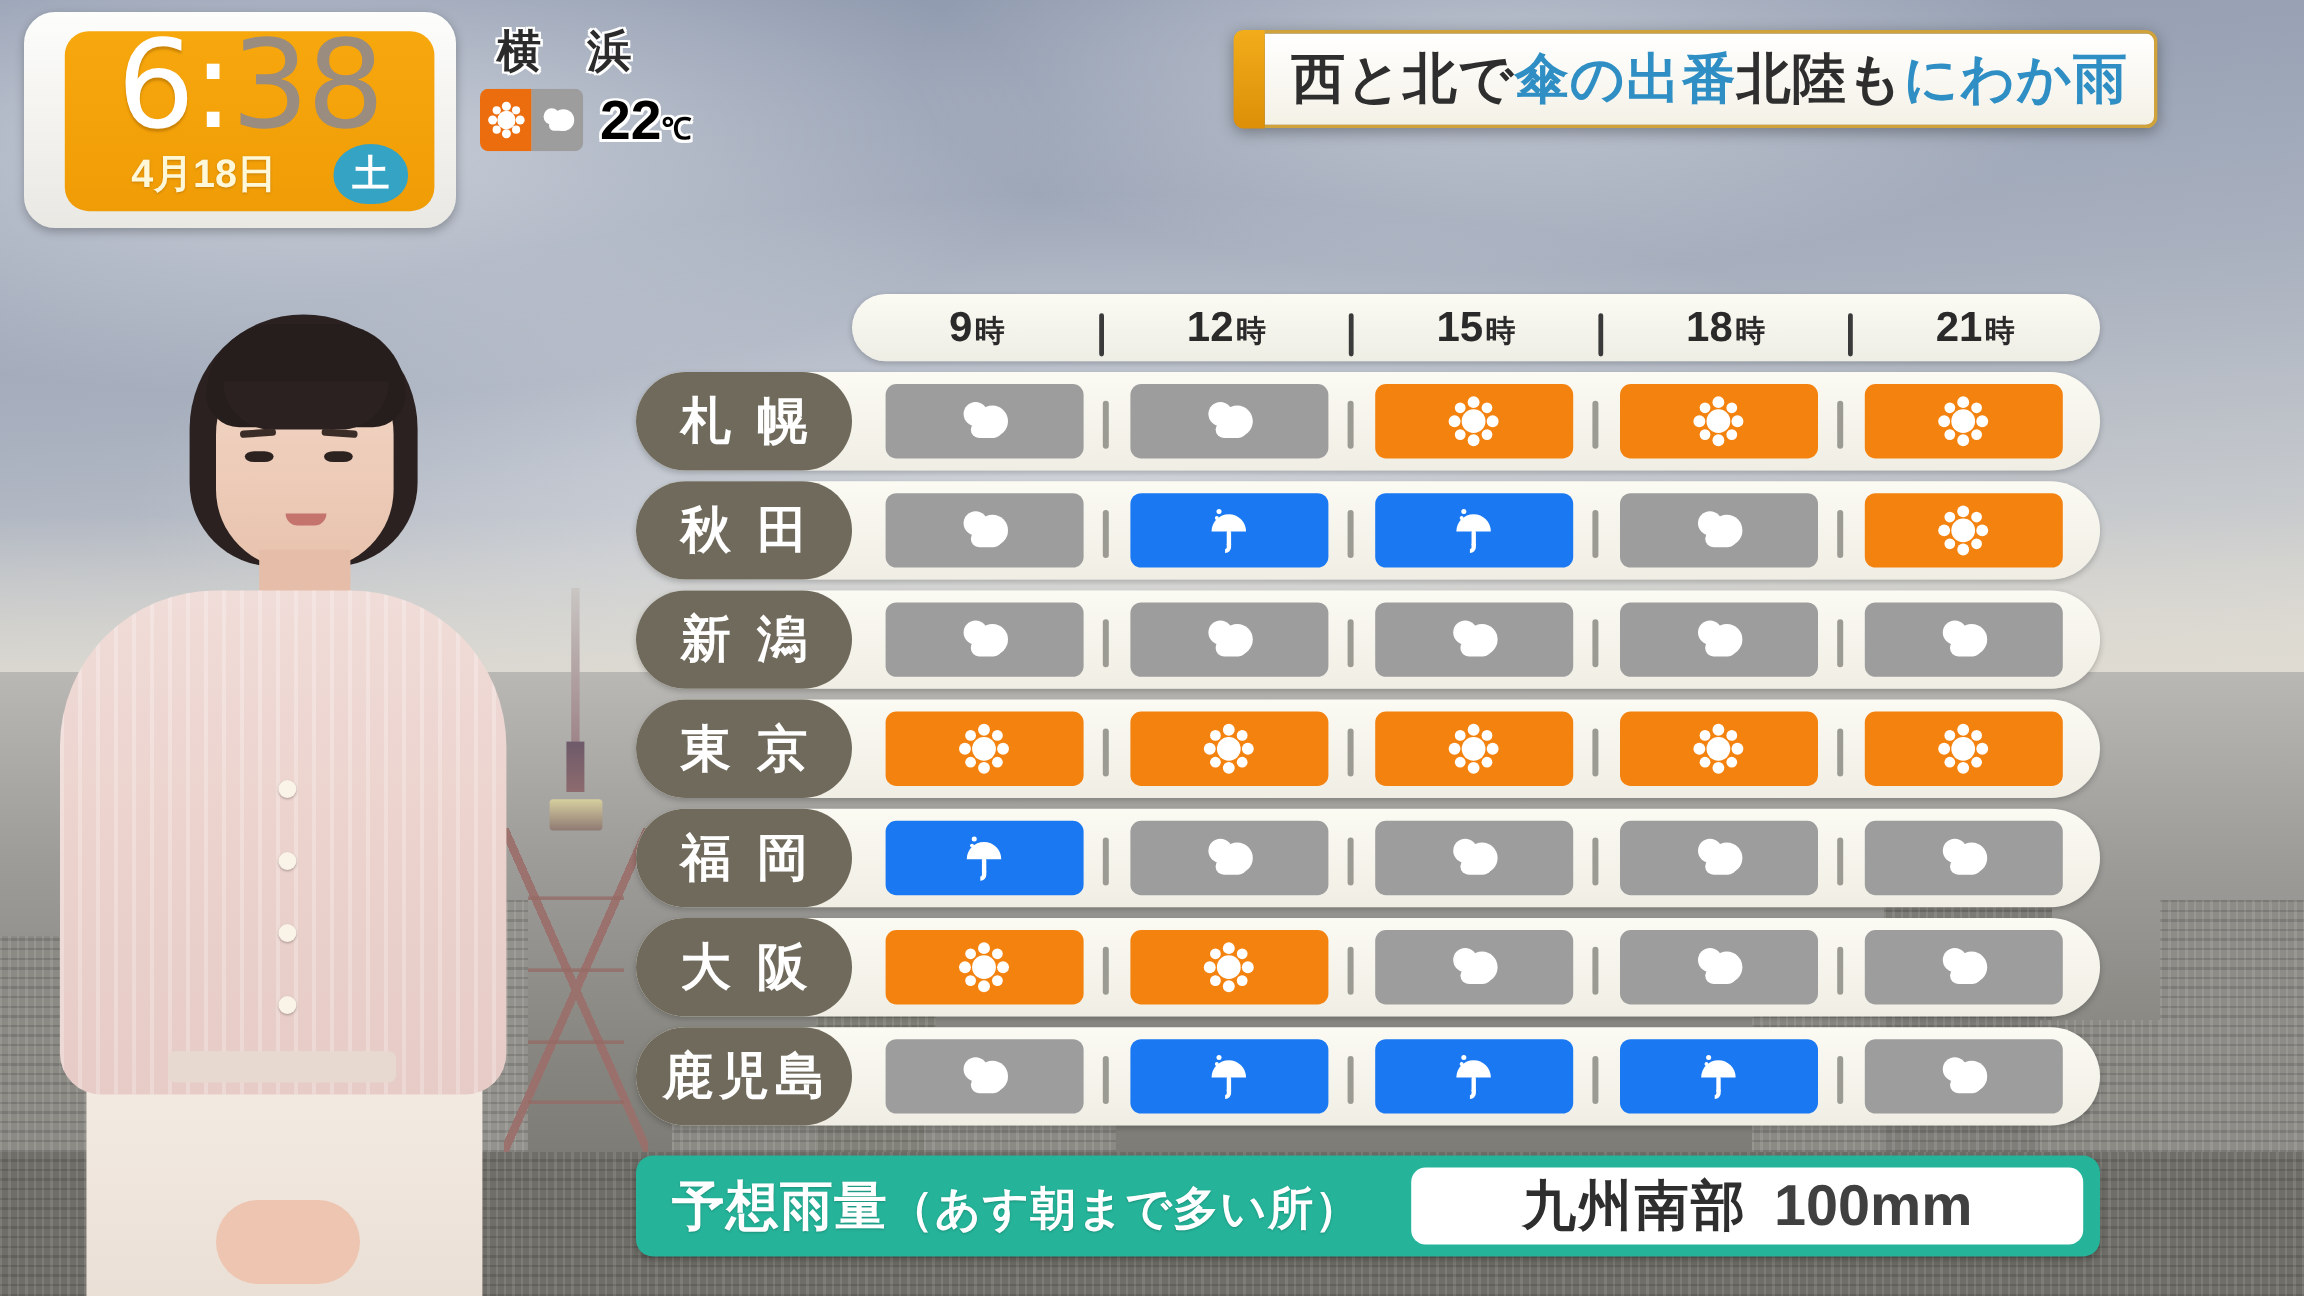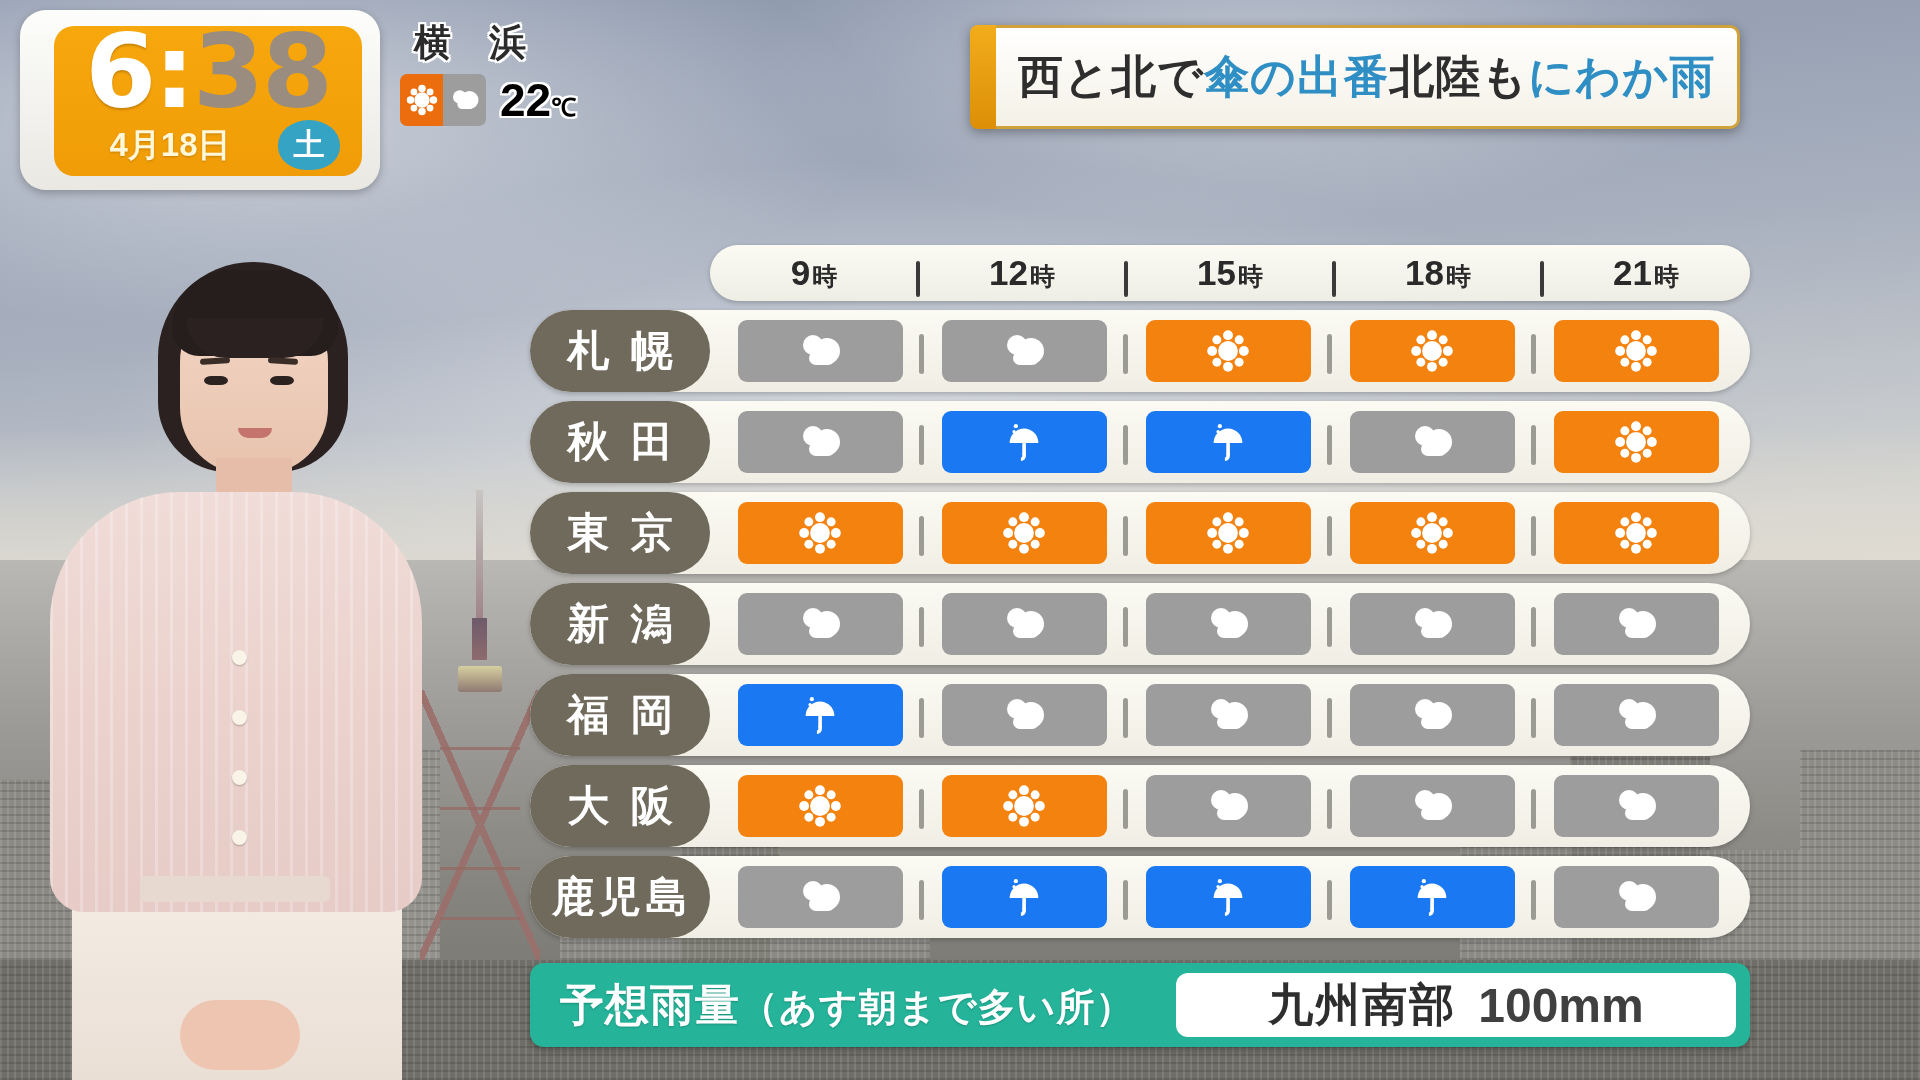--- a/index.html
+++ b/index.html
@@ -96,21 +96,21 @@
     background:linear-gradient(180deg,#fdfdfb,#e9e8e3);
     border-radius:26px; box-shadow:0 3px 8px rgba(0,0,0,.25);
   }
   .clock-card {
     position:absolute; left:34px; top:16px; width:308px; height:150px;
     background:linear-gradient(180deg,#f7a80d,#f09c06);
     border-radius:20px;
   }
   .clock-time {
     position:absolute; left:0; right:0; top:-8px; text-align:center;
-    font-size:102px; font-weight:700; line-height:1.05; letter-spacing:-2px;
+    font-size:102px; font-weight:400; line-height:1.05; letter-spacing:-2px;
     font-family:"DejaVu Sans", sans-serif;
   }
   .t-h { color:#ffffff; text-shadow:0 2px 2px rgba(120,70,0,.35); }
   .t-c { color:#ffffff; }
   .t-m1 { color:#9a8c7e; }
   .t-m2 { color:#9a8c7e; }
   .clock-date {
     position:absolute; left:16px; bottom:8px; width:200px; text-align:center;
     font-size:33px; font-weight:700; color:#fff8d8;
     text-shadow:0 1px 2px rgba(120,70,0,.35);
@@ -136,21 +136,21 @@
   .yoko-temp {
     margin-left:14px; font-size:46px; font-weight:700; color:#000000;
     text-shadow: -2px -2px 0 #fff, 2px -2px 0 #fff, -2px 2px 0 #fff, 2px 2px 0 #fff,
                   0 -2px 0 #fff, 0 2px 0 #fff, -2px 0 0 #fff, 2px 0 0 #fff;
     line-height:1;
   }
   .yoko-temp .u { font-size:25px; }
 
   
   .headline {
-    position:absolute; left:970px; top:25px; height:104px;
+    position:absolute; left:1028px; top:25px; height:82px;
     display:flex; align-items:stretch;
     filter:drop-shadow(0 3px 6px rgba(0,0,0,.35));
   }
   .hl-tab { width:26px; background:linear-gradient(180deg,#f2ad1b,#dc8f07); border-radius:8px 0 0 8px; }
   .hl-body {
     background:linear-gradient(180deg,#ffffff,#f4f1e6);
     border:3px solid #cfa23c; border-left:none; border-radius:0 10px 10px 0;
     padding:0 22px; display:flex; align-items:center;
     font-size:45px; font-weight:700; letter-spacing:1px; white-space:nowrap;
   }
@@ -500,182 +500,182 @@
         <circle cx="10.3" cy="29.7" r="3.9"></circle>
                     <circle cx="29.7" cy="29.7" r="3.9"></circle>
       </g>
                 </svg>
               </span>
             </div>
           </div>
         </div>
       </div>
       <div class="wrow">
-        <div class="city">東 京</div>
+        <div class="city">新 潟</div>
         <div class="cells">
           <div class="cellwrap">
-            <div class="cell sunny">
-              <span>
-                <svg class="wi" width="46" height="46" viewBox="0 0 40 40" aria-hidden="true">
-      <g fill="#ffffff">
-        <circle cx="20" cy="20" r="8.6"></circle>
-        <circle cx="20" cy="6.2" r="4.3"></circle>
-                    <circle cx="20" cy="33.8" r="4.3"></circle>
-        <circle cx="6.2" cy="20" r="4.3"></circle>
-                    <circle cx="33.8" cy="20" r="4.3"></circle>
-        <circle cx="10.3" cy="10.3" r="3.9"></circle>
-                    <circle cx="29.7" cy="10.3" r="3.9"></circle>
-        <circle cx="10.3" cy="29.7" r="3.9"></circle>
-                    <circle cx="29.7" cy="29.7" r="3.9"></circle>
-      </g>
-                </svg>
-              </span>
-            </div>
-          </div>
-          <div class="cellwrap">
-            <div class="cell sunny">
-              <span>
-                <svg class="wi" width="46" height="46" viewBox="0 0 40 40" aria-hidden="true">
-      <g fill="#ffffff">
-        <circle cx="20" cy="20" r="8.6"></circle>
-        <circle cx="20" cy="6.2" r="4.3"></circle>
-                    <circle cx="20" cy="33.8" r="4.3"></circle>
-        <circle cx="6.2" cy="20" r="4.3"></circle>
-                    <circle cx="33.8" cy="20" r="4.3"></circle>
-        <circle cx="10.3" cy="10.3" r="3.9"></circle>
-                    <circle cx="29.7" cy="10.3" r="3.9"></circle>
-        <circle cx="10.3" cy="29.7" r="3.9"></circle>
-                    <circle cx="29.7" cy="29.7" r="3.9"></circle>
-      </g>
-                </svg>
-              </span>
-            </div>
-          </div>
-          <div class="cellwrap">
-            <div class="cell sunny">
-              <span>
-                <svg class="wi" width="46" height="46" viewBox="0 0 40 40" aria-hidden="true">
-      <g fill="#ffffff">
-        <circle cx="20" cy="20" r="8.6"></circle>
-        <circle cx="20" cy="6.2" r="4.3"></circle>
-                    <circle cx="20" cy="33.8" r="4.3"></circle>
-        <circle cx="6.2" cy="20" r="4.3"></circle>
-                    <circle cx="33.8" cy="20" r="4.3"></circle>
-        <circle cx="10.3" cy="10.3" r="3.9"></circle>
-                    <circle cx="29.7" cy="10.3" r="3.9"></circle>
-        <circle cx="10.3" cy="29.7" r="3.9"></circle>
-                    <circle cx="29.7" cy="29.7" r="3.9"></circle>
-      </g>
-                </svg>
-              </span>
-            </div>
-          </div>
-          <div class="cellwrap">
-            <div class="cell sunny">
-              <span>
-                <svg class="wi" width="46" height="46" viewBox="0 0 40 40" aria-hidden="true">
-      <g fill="#ffffff">
-        <circle cx="20" cy="20" r="8.6"></circle>
-        <circle cx="20" cy="6.2" r="4.3"></circle>
-                    <circle cx="20" cy="33.8" r="4.3"></circle>
-        <circle cx="6.2" cy="20" r="4.3"></circle>
-                    <circle cx="33.8" cy="20" r="4.3"></circle>
-        <circle cx="10.3" cy="10.3" r="3.9"></circle>
-                    <circle cx="29.7" cy="10.3" r="3.9"></circle>
-        <circle cx="10.3" cy="29.7" r="3.9"></circle>
-                    <circle cx="29.7" cy="29.7" r="3.9"></circle>
-      </g>
-                </svg>
-              </span>
-            </div>
-          </div>
-          <div class="cellwrap">
-            <div class="cell sunny">
-              <span>
-                <svg class="wi" width="46" height="46" viewBox="0 0 40 40" aria-hidden="true">
-      <g fill="#ffffff">
-        <circle cx="20" cy="20" r="8.6"></circle>
-        <circle cx="20" cy="6.2" r="4.3"></circle>
-                    <circle cx="20" cy="33.8" r="4.3"></circle>
-        <circle cx="6.2" cy="20" r="4.3"></circle>
-                    <circle cx="33.8" cy="20" r="4.3"></circle>
-        <circle cx="10.3" cy="10.3" r="3.9"></circle>
-                    <circle cx="29.7" cy="10.3" r="3.9"></circle>
-        <circle cx="10.3" cy="29.7" r="3.9"></circle>
-                    <circle cx="29.7" cy="29.7" r="3.9"></circle>
+            <div class="cell cloudy">
+              <span>
+                <svg class="wi" width="56" height="40" viewBox="0 0 56 40" aria-hidden="true">
+      <g fill="#ffffff">
+        <circle cx="21" cy="14" r="10"></circle>
+        <circle cx="35" cy="20" r="13"></circle>
+        <rect x="17" y="20" width="26" height="14" rx="7"></rect>
+      </g>
+                </svg>
+              </span>
+            </div>
+          </div>
+          <div class="cellwrap">
+            <div class="cell cloudy">
+              <span>
+                <svg class="wi" width="56" height="40" viewBox="0 0 56 40" aria-hidden="true">
+      <g fill="#ffffff">
+        <circle cx="21" cy="14" r="10"></circle>
+        <circle cx="35" cy="20" r="13"></circle>
+        <rect x="17" y="20" width="26" height="14" rx="7"></rect>
+      </g>
+                </svg>
+              </span>
+            </div>
+          </div>
+          <div class="cellwrap">
+            <div class="cell cloudy">
+              <span>
+                <svg class="wi" width="56" height="40" viewBox="0 0 56 40" aria-hidden="true">
+      <g fill="#ffffff">
+        <circle cx="21" cy="14" r="10"></circle>
+        <circle cx="35" cy="20" r="13"></circle>
+        <rect x="17" y="20" width="26" height="14" rx="7"></rect>
+      </g>
+                </svg>
+              </span>
+            </div>
+          </div>
+          <div class="cellwrap">
+            <div class="cell cloudy">
+              <span>
+                <svg class="wi" width="56" height="40" viewBox="0 0 56 40" aria-hidden="true">
+      <g fill="#ffffff">
+        <circle cx="21" cy="14" r="10"></circle>
+        <circle cx="35" cy="20" r="13"></circle>
+        <rect x="17" y="20" width="26" height="14" rx="7"></rect>
+      </g>
+                </svg>
+              </span>
+            </div>
+          </div>
+          <div class="cellwrap">
+            <div class="cell cloudy">
+              <span>
+                <svg class="wi" width="56" height="40" viewBox="0 0 56 40" aria-hidden="true">
+      <g fill="#ffffff">
+        <circle cx="21" cy="14" r="10"></circle>
+        <circle cx="35" cy="20" r="13"></circle>
+        <rect x="17" y="20" width="26" height="14" rx="7"></rect>
       </g>
                 </svg>
               </span>
             </div>
           </div>
         </div>
       </div>
       <div class="wrow">
-        <div class="city">新 潟</div>
+        <div class="city">東 京</div>
         <div class="cells">
           <div class="cellwrap">
-            <div class="cell cloudy">
-              <span>
-                <svg class="wi" width="56" height="40" viewBox="0 0 56 40" aria-hidden="true">
-      <g fill="#ffffff">
-        <circle cx="21" cy="14" r="10"></circle>
-        <circle cx="35" cy="20" r="13"></circle>
-        <rect x="17" y="20" width="26" height="14" rx="7"></rect>
-      </g>
-                </svg>
-              </span>
-            </div>
-          </div>
-          <div class="cellwrap">
-            <div class="cell cloudy">
-              <span>
-                <svg class="wi" width="56" height="40" viewBox="0 0 56 40" aria-hidden="true">
-      <g fill="#ffffff">
-        <circle cx="21" cy="14" r="10"></circle>
-        <circle cx="35" cy="20" r="13"></circle>
-        <rect x="17" y="20" width="26" height="14" rx="7"></rect>
-      </g>
-                </svg>
-              </span>
-            </div>
-          </div>
-          <div class="cellwrap">
-            <div class="cell cloudy">
-              <span>
-                <svg class="wi" width="56" height="40" viewBox="0 0 56 40" aria-hidden="true">
-      <g fill="#ffffff">
-        <circle cx="21" cy="14" r="10"></circle>
-        <circle cx="35" cy="20" r="13"></circle>
-        <rect x="17" y="20" width="26" height="14" rx="7"></rect>
-      </g>
-                </svg>
-              </span>
-            </div>
-          </div>
-          <div class="cellwrap">
-            <div class="cell cloudy">
-              <span>
-                <svg class="wi" width="56" height="40" viewBox="0 0 56 40" aria-hidden="true">
-      <g fill="#ffffff">
-        <circle cx="21" cy="14" r="10"></circle>
-        <circle cx="35" cy="20" r="13"></circle>
-        <rect x="17" y="20" width="26" height="14" rx="7"></rect>
-      </g>
-                </svg>
-              </span>
-            </div>
-          </div>
-          <div class="cellwrap">
-            <div class="cell cloudy">
-              <span>
-                <svg class="wi" width="56" height="40" viewBox="0 0 56 40" aria-hidden="true">
-      <g fill="#ffffff">
-        <circle cx="21" cy="14" r="10"></circle>
-        <circle cx="35" cy="20" r="13"></circle>
-        <rect x="17" y="20" width="26" height="14" rx="7"></rect>
+            <div class="cell sunny">
+              <span>
+                <svg class="wi" width="46" height="46" viewBox="0 0 40 40" aria-hidden="true">
+      <g fill="#ffffff">
+        <circle cx="20" cy="20" r="8.6"></circle>
+        <circle cx="20" cy="6.2" r="4.3"></circle>
+                    <circle cx="20" cy="33.8" r="4.3"></circle>
+        <circle cx="6.2" cy="20" r="4.3"></circle>
+                    <circle cx="33.8" cy="20" r="4.3"></circle>
+        <circle cx="10.3" cy="10.3" r="3.9"></circle>
+                    <circle cx="29.7" cy="10.3" r="3.9"></circle>
+        <circle cx="10.3" cy="29.7" r="3.9"></circle>
+                    <circle cx="29.7" cy="29.7" r="3.9"></circle>
+      </g>
+                </svg>
+              </span>
+            </div>
+          </div>
+          <div class="cellwrap">
+            <div class="cell sunny">
+              <span>
+                <svg class="wi" width="46" height="46" viewBox="0 0 40 40" aria-hidden="true">
+      <g fill="#ffffff">
+        <circle cx="20" cy="20" r="8.6"></circle>
+        <circle cx="20" cy="6.2" r="4.3"></circle>
+                    <circle cx="20" cy="33.8" r="4.3"></circle>
+        <circle cx="6.2" cy="20" r="4.3"></circle>
+                    <circle cx="33.8" cy="20" r="4.3"></circle>
+        <circle cx="10.3" cy="10.3" r="3.9"></circle>
+                    <circle cx="29.7" cy="10.3" r="3.9"></circle>
+        <circle cx="10.3" cy="29.7" r="3.9"></circle>
+                    <circle cx="29.7" cy="29.7" r="3.9"></circle>
+      </g>
+                </svg>
+              </span>
+            </div>
+          </div>
+          <div class="cellwrap">
+            <div class="cell sunny">
+              <span>
+                <svg class="wi" width="46" height="46" viewBox="0 0 40 40" aria-hidden="true">
+      <g fill="#ffffff">
+        <circle cx="20" cy="20" r="8.6"></circle>
+        <circle cx="20" cy="6.2" r="4.3"></circle>
+                    <circle cx="20" cy="33.8" r="4.3"></circle>
+        <circle cx="6.2" cy="20" r="4.3"></circle>
+                    <circle cx="33.8" cy="20" r="4.3"></circle>
+        <circle cx="10.3" cy="10.3" r="3.9"></circle>
+                    <circle cx="29.7" cy="10.3" r="3.9"></circle>
+        <circle cx="10.3" cy="29.7" r="3.9"></circle>
+                    <circle cx="29.7" cy="29.7" r="3.9"></circle>
+      </g>
+                </svg>
+              </span>
+            </div>
+          </div>
+          <div class="cellwrap">
+            <div class="cell sunny">
+              <span>
+                <svg class="wi" width="46" height="46" viewBox="0 0 40 40" aria-hidden="true">
+      <g fill="#ffffff">
+        <circle cx="20" cy="20" r="8.6"></circle>
+        <circle cx="20" cy="6.2" r="4.3"></circle>
+                    <circle cx="20" cy="33.8" r="4.3"></circle>
+        <circle cx="6.2" cy="20" r="4.3"></circle>
+                    <circle cx="33.8" cy="20" r="4.3"></circle>
+        <circle cx="10.3" cy="10.3" r="3.9"></circle>
+                    <circle cx="29.7" cy="10.3" r="3.9"></circle>
+        <circle cx="10.3" cy="29.7" r="3.9"></circle>
+                    <circle cx="29.7" cy="29.7" r="3.9"></circle>
+      </g>
+                </svg>
+              </span>
+            </div>
+          </div>
+          <div class="cellwrap">
+            <div class="cell sunny">
+              <span>
+                <svg class="wi" width="46" height="46" viewBox="0 0 40 40" aria-hidden="true">
+      <g fill="#ffffff">
+        <circle cx="20" cy="20" r="8.6"></circle>
+        <circle cx="20" cy="6.2" r="4.3"></circle>
+                    <circle cx="20" cy="33.8" r="4.3"></circle>
+        <circle cx="6.2" cy="20" r="4.3"></circle>
+                    <circle cx="33.8" cy="20" r="4.3"></circle>
+        <circle cx="10.3" cy="10.3" r="3.9"></circle>
+                    <circle cx="29.7" cy="10.3" r="3.9"></circle>
+        <circle cx="10.3" cy="29.7" r="3.9"></circle>
+                    <circle cx="29.7" cy="29.7" r="3.9"></circle>
       </g>
                 </svg>
               </span>
             </div>
           </div>
         </div>
       </div>
       <div class="wrow">
         <div class="city">福 岡</div>
         <div class="cells">

